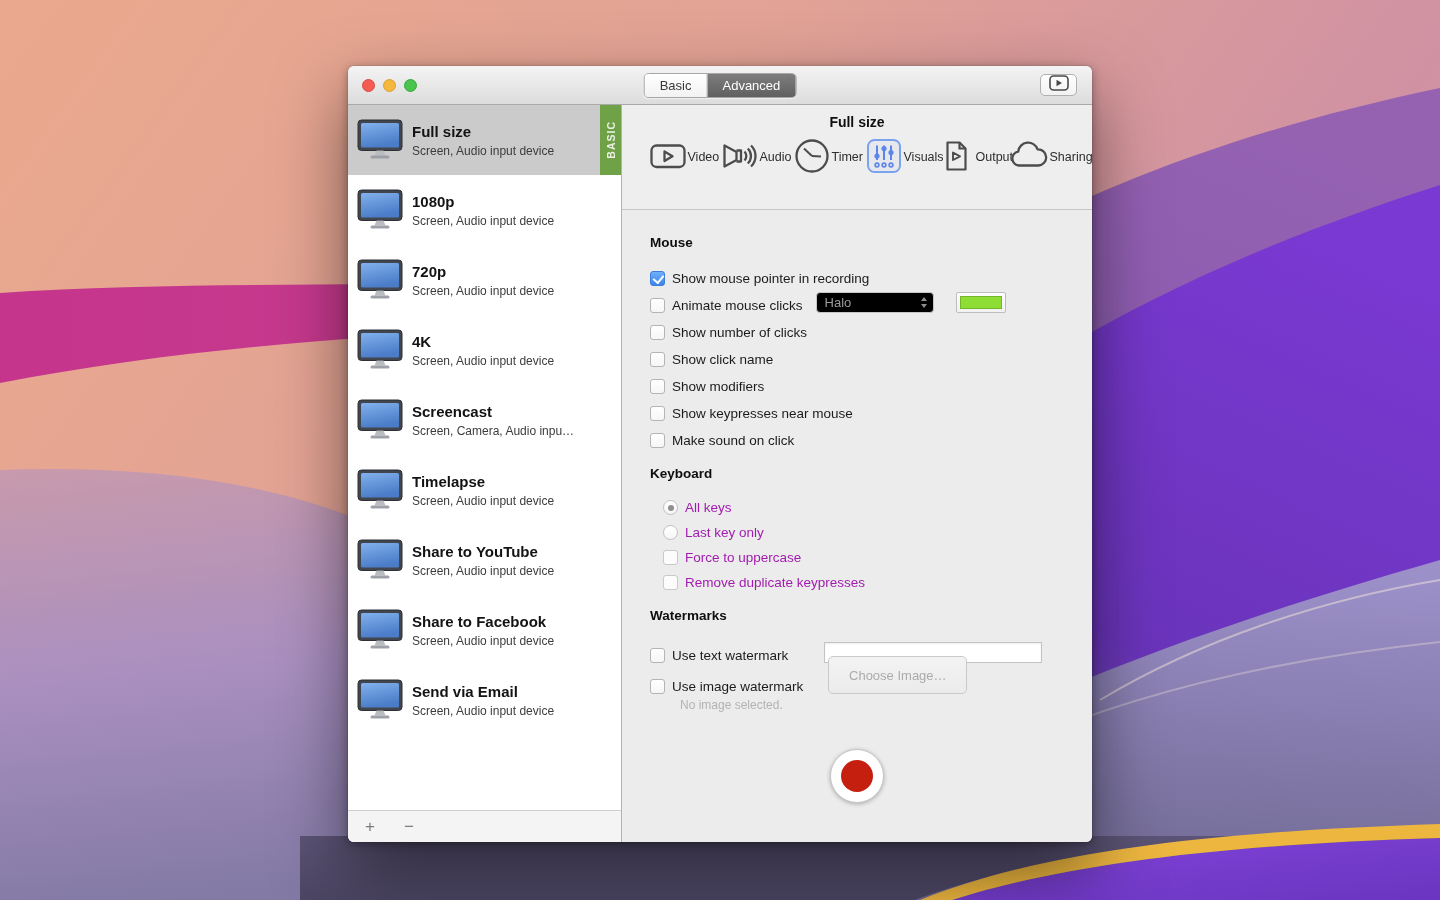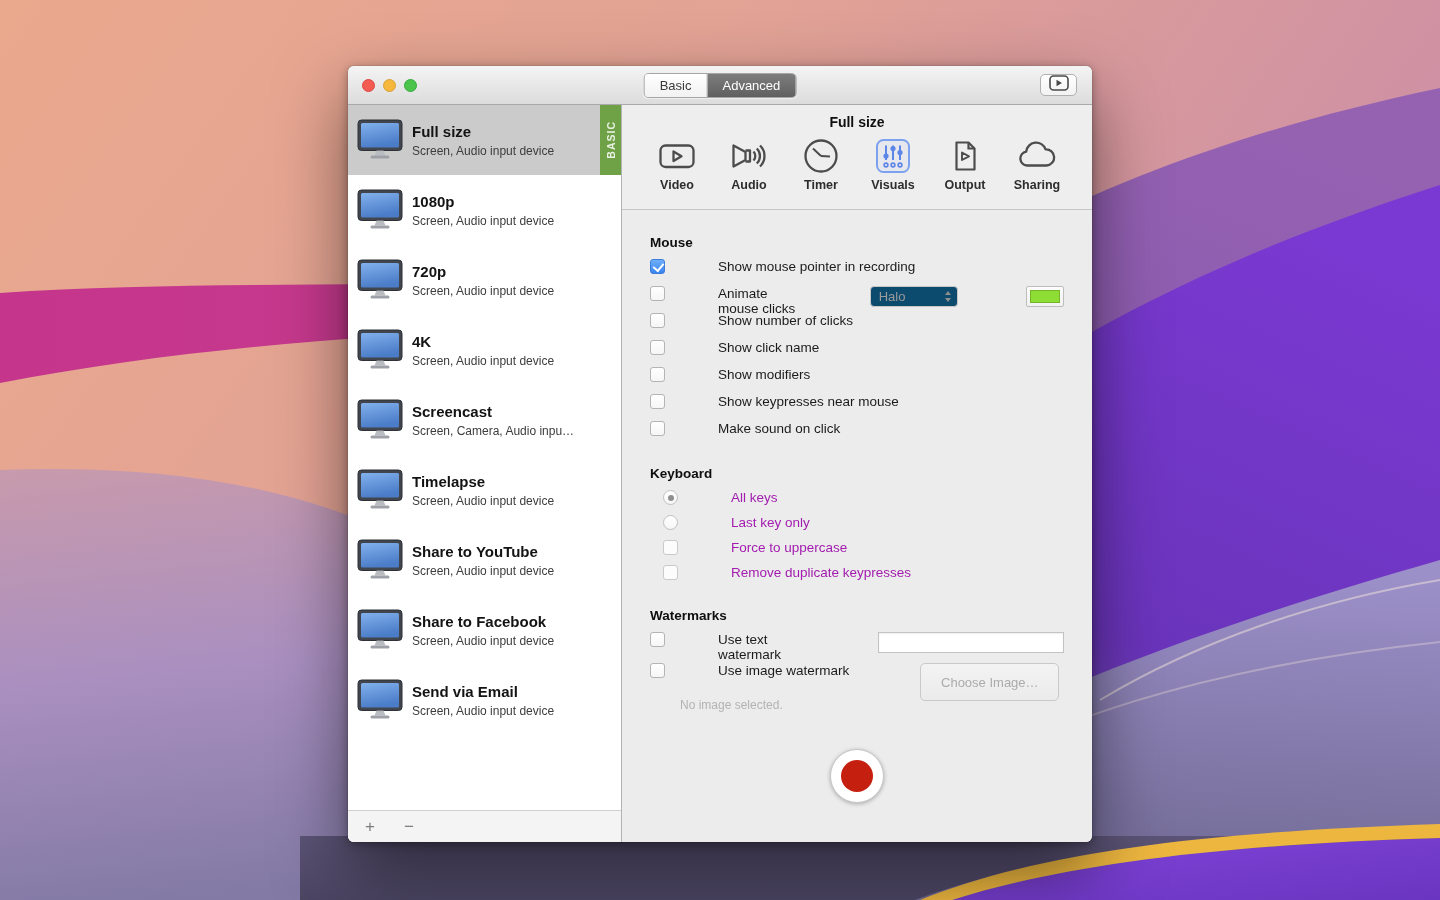--- a/index.html
+++ b/index.html
@@ -44,45 +44,45 @@
     font-weight:bold;letter-spacing:1px;color:rgba(255,255,255,.85);}
   .sidebar-footer{position:absolute;left:0;right:0;bottom:0;height:31px;background:#f5f4f4;
     border-top:1px solid #cfcfcf;display:flex;align-items:center;padding-left:13px;gap:21px;}
   .sf-btn{font-size:17px;color:#7c7c7c;width:18px;text-align:center;line-height:31px;cursor:default;}
   
   .panel{flex:1;display:flex;flex-direction:column;background:#ececec;min-width:0;}
   .panel-header{height:105px;flex:none;background:#efeeee;border-bottom:1px solid #c6c6c6;
     text-align:center;box-sizing:border-box;}
   .panel-title{font-size:14px;font-weight:bold;color:#0f0f0f;padding-top:9px;}
   .toolbar{display:flex;justify-content:center;gap:13px;margin-top:5px;}
-  .tb-item{width:59px;display:flex;flex-direction:column;align-items:center;font-weight:bold;}
+  .tb-item{width:59px;display:flex;flex-direction:row;align-items:center;}
   .tb-icon{width:42px;height:42px;display:flex;align-items:center;justify-content:center;}
   .tb-label{font-size:12.5px;color:#2d2d2d;margin-top:1px;}
   
   .content{flex:1;padding:25px 28px 0 28px;position:relative;}
   .section-heading{font-size:13.5px;font-weight:bold;color:#0e0e0e;margin:0 0 9px 0;}
   .section-heading.mt{margin-top:18px;}
-  .row{display:flex;align-items:flex-start;font-size:13.5px;color:#1b1b1b;gap:46px;}
+  .row{display:flex;align-items:flex-end;font-size:13.5px;color:#1b1b1b;}
   .sec0 .row,.row.sec0{height:27px;}
   .row.sec1{height:25px;}
   .row.sec2{height:31px;}
   .row.indent{margin-left:13px;}
   .row.dim .lbl{color:#a21caf;}
   .checkbox{width:15px;height:15px;box-sizing:border-box;border:1px solid #b4b4b4;border-radius:3px;
     background:linear-gradient(#ffffff,#f6f6f6);margin-right:7px;flex:none;position:relative;}
   .checkbox.checked{background:linear-gradient(#6fb0f9,#3a84ee);border-color:#3d7cd8;}
   .checkbox.checked::after{content:'';position:absolute;left:4px;top:1px;width:4.5px;height:8px;
     border-right:2px solid #fff;border-bottom:2px solid #fff;transform:rotate(40deg);}
   .checkbox.dimc{border-color:#c9c9c9;background:#fcfcfc;}
   .radio{width:15px;height:15px;box-sizing:border-box;border-radius:50%;border:1px solid #c0c0c0;
     background:linear-gradient(#ffffff,#f6f6f6);margin-right:7px;flex:none;position:relative;}
   .radio.selected::after{content:'';position:absolute;left:3.5px;top:3.5px;width:6px;height:6px;
     border-radius:50%;background:#8f8f8f;}
   .dropdown{margin-left:13px;width:118px;height:21px;box-sizing:border-box;border:1px solid #c7c7c7;
-    border-radius:4px;background:#0c4a6e;display:flex;align-items:center;padding:0 6px 0 8px;
+    border-radius:4px;background:#000000;display:flex;align-items:center;padding:0 6px 0 8px;
     font-size:13px;color:#9b9b9b;}
   .dropdown .val{flex:1;}
   .chevrons{display:flex;flex-direction:column;gap:2.5px;align-items:center;}
   .chev-up{width:0;height:0;border-left:3.5px solid transparent;border-right:3.5px solid transparent;
     border-bottom:4.5px solid #8e8e8e;}
   .chev-down{width:0;height:0;border-left:3.5px solid transparent;border-right:3.5px solid transparent;
     border-top:4.5px solid #8e8e8e;}
   .colorwell{margin-left:22px;width:50px;height:21px;box-sizing:border-box;border:1px solid #bdbdbd;
     border-radius:2px;background:linear-gradient(#fdfdfd,#f1f1f1);padding:3px;}
   .colorwell .fill{display:block;width:100%;height:100%;box-sizing:border-box;

